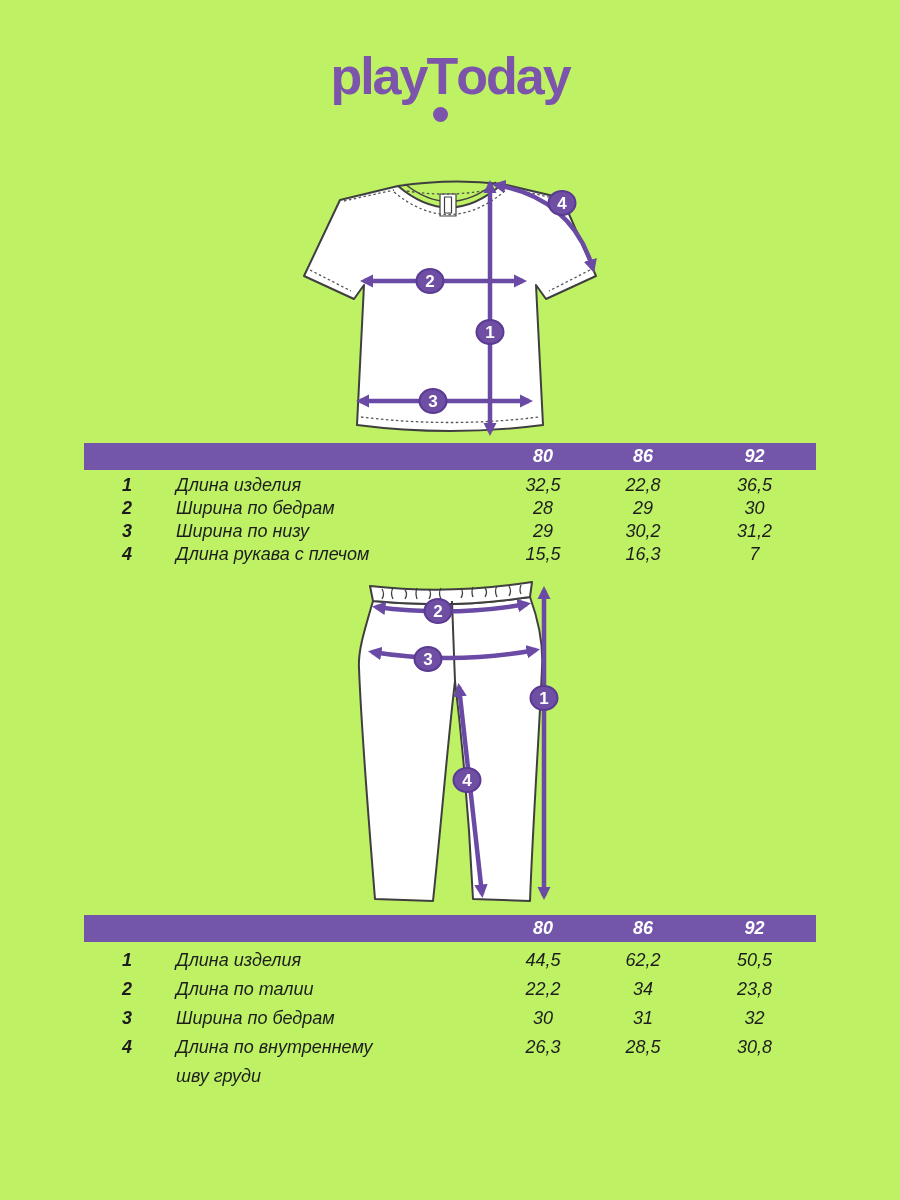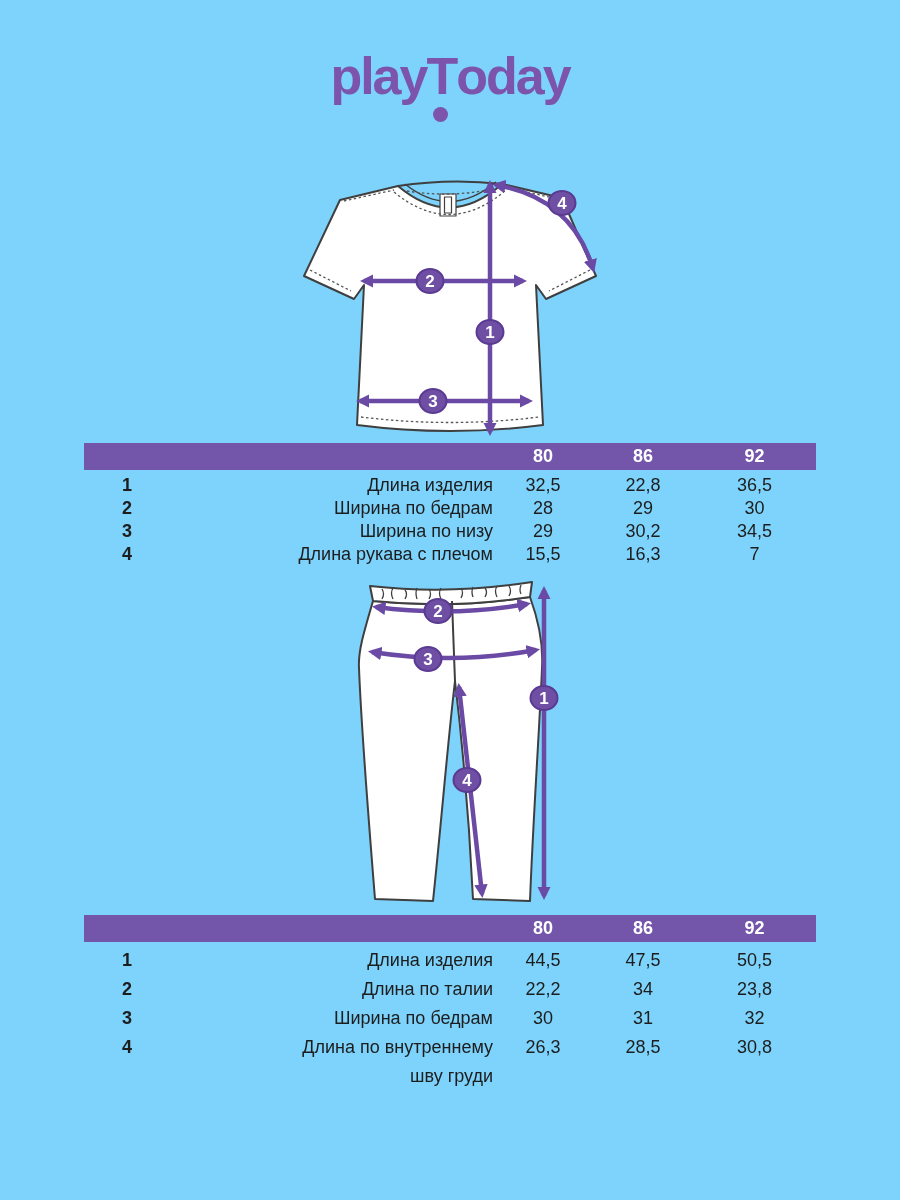--- a/index.html
+++ b/index.html
@@ -1,38 +1,38 @@
 <!DOCTYPE html>
 <html><head>
 <meta charset="utf-8">
 <style>
   html,body{margin:0;padding:0;background:#fff;}
-  .page{position:relative;width:900px;height:1200px;background:#7dd3fc;overflow:hidden;
+  .page{position:relative;width:900px;height:1200px;background:#bef264;overflow:hidden;
         font-family:"Liberation Sans",sans-serif;}
 
   
   .logo{position:absolute;top:46px;left:0;width:100%;text-align:center;
         font-size:52px;font-weight:bold;color:#7c54ab;letter-spacing:-2px;}
   .logo-t{position:relative;display:inline-block;}
   .logo-t::after{content:'';position:absolute;left:50%;margin-left:-8px;bottom:-16px;
         width:15px;height:15px;border-radius:50%;background:#7c54ab;}
 
   
   .svg-tshirt{position:absolute;left:280px;top:170px;}
   .svg-pants{position:absolute;left:330px;top:580px;}
 
   
   .tbl-wrap1{position:absolute;top:443px;left:84px;}
   .tbl-wrap2{position:absolute;top:915px;left:84px;}
-  table.size-table{width:732px;border-collapse:collapse;table-layout:fixed;}
+  table.size-table{width:732px;border-collapse:collapse;table-layout:fixed;font-style:italic;}
   .size-table th{background:#7356aa;color:#fff;font-size:18px;font-weight:bold;
         height:27px;line-height:27px;padding:0;text-align:center;}
   .size-table td{font-size:18px;color:#1d1d1d;padding:0;vertical-align:top;text-align:center;}
   .size-table td.num{font-weight:bold;}
-  .size-table td.lbl{text-align:right;padding-left:6px;}
+  .size-table td.lbl{text-align:left;padding-left:6px;}
   .size-table td.lbl span{display:inline-block;max-width:225px;}
   .t1 td{line-height:23px;}
   .t2 td{line-height:29px;}
   .size-table tbody tr:first-child td{padding-top:4px;}
 
   .badge-txt{font-family:"Liberation Sans",sans-serif;font-size:17px;font-weight:bold;fill:#fff;}
 </style>
 </head>
 <body>
 
@@ -122,21 +122,21 @@
           <td class="lbl"><span>Ширина по бедрам</span></td>
           <td>28</td>
           <td>29</td>
           <td>30</td>
         </tr>
         <tr>
           <td class="num">3</td>
           <td class="lbl"><span>Ширина по низу</span></td>
           <td>29</td>
           <td>30,2</td>
-          <td>34,5</td>
+          <td>31,2</td>
         </tr>
         <tr>
           <td class="num">4</td>
           <td class="lbl"><span>Длина рукава с плечом</span></td>
           <td>15,5</td>
           <td>16,3</td>
           <td>7</td>
         </tr>
       </tbody>
     </table>
@@ -196,21 +196,21 @@
           <th>80</th>
           <th>86</th>
           <th>92</th>
         </tr>
       </thead>
       <tbody>
         <tr>
           <td class="num">1</td>
           <td class="lbl"><span>Длина изделия</span></td>
           <td>44,5</td>
-          <td>47,5</td>
+          <td>62,2</td>
           <td>50,5</td>
         </tr>
         <tr>
           <td class="num">2</td>
           <td class="lbl"><span>Длина по талии</span></td>
           <td>22,2</td>
           <td>34</td>
           <td>23,8</td>
         </tr>
         <tr>

